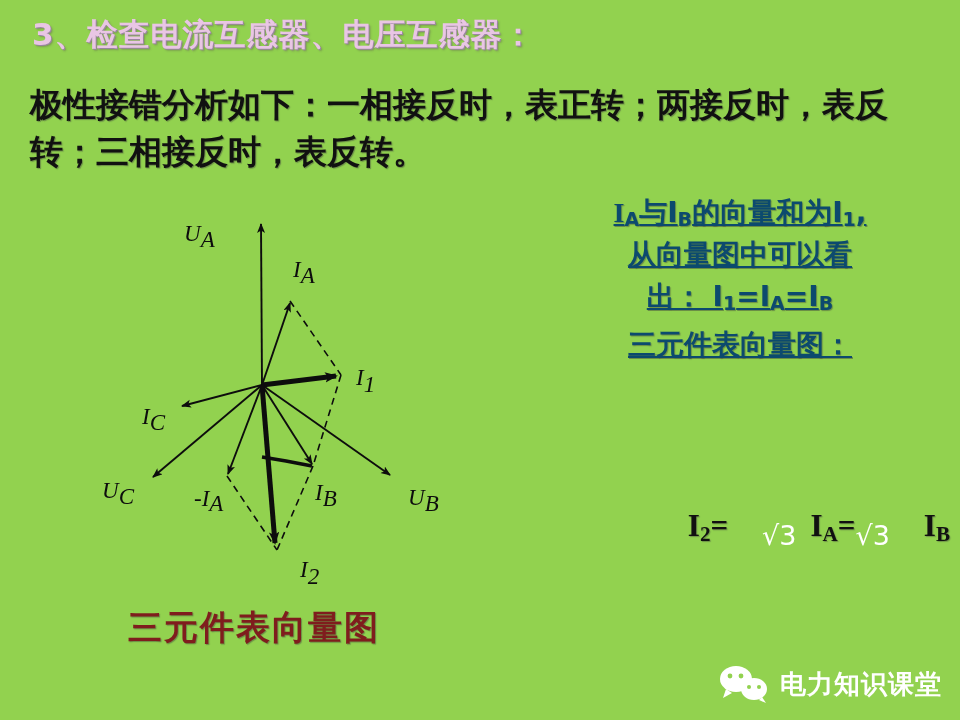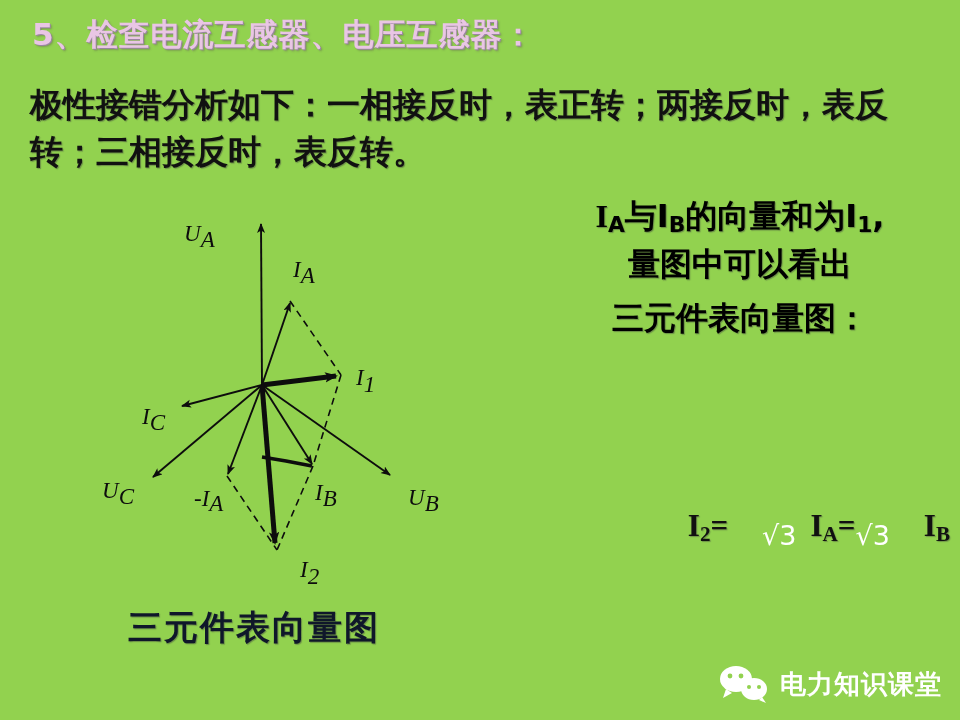--- a/index.html
+++ b/index.html
@@ -50,25 +50,26 @@
   }
 
   
   #explain-block {
     position: absolute;
     left: 530px;
     top: 192px;
     width: 420px;
     text-align: center;
     font-family: "DejaVu Sans", "Liberation Sans", sans-serif;
-    font-size: 32px;
-    font-weight: bold;
-    color: #000000;
+    font-size: 28px;
+    font-weight: bold;
+    color: #0c4a6e;
     text-shadow: 1px 1px 1px rgba(60,60,60,0.45);
     line-height: 1.5;
+    text-decoration: underline;
   }
   #explain-block .para { margin-bottom: 6px; }
   #explain-block .serif-i {
     font-family: "Liberation Serif", "DejaVu Serif", serif;
   }
   sub {
     font-size: 0.68em;
     vertical-align: baseline;
     position: relative;
     bottom: -0.22em;
@@ -116,21 +117,21 @@
   }
 
   
   #diagram-caption {
     position: absolute;
     left: 128px;
     top: 605px;
     font-family: "DejaVu Sans", "Liberation Sans", sans-serif;
     font-size: 34px;
     font-weight: bold;
-    color: #0f172a;
+    color: #7f1d1d;
     text-shadow: 1px 1px 1px rgba(60,60,60,0.45);
     letter-spacing: 2px;
   }
 
   
   #wechat-badge {
     position: absolute;
     right: 18px;
     bottom: 16px;
     display: flex;
@@ -143,21 +144,21 @@
     font-weight: bold;
     color: #ffffff;
     letter-spacing: 1px;
   }
 </style>
 </head>
 <body>
 
 <div class="slide">
 
-  <div id="slide-title">5、检查电流互感器、电压互感器：</div>
+  <div id="slide-title">3、检查电流互感器、电压互感器：</div>
 
   <div id="intro-paragraph">极性接错分析如下：一相接反时，表正转；两接反时，表反转；三相接反时，表反转。</div>
 
   <svg id="vector-diagram" viewBox="0 0 520 620">
     <defs>
       <marker id="ah-thin" markerWidth="11" markerHeight="11" refX="9" refY="4" orient="auto" markerUnits="userSpaceOnUse">
         <path d="M0,0 L10,4 L0,8 L2.4,4 Z" fill="#0d0d0d"></path>
       </marker>
       <marker id="ah-thick" markerWidth="15" markerHeight="15" refX="11" refY="5.2" orient="auto" markerUnits="userSpaceOnUse">
         <path d="M0,0 L13,5.2 L0,10.4 L3,5.2 Z" fill="#0d0d0d"></path>
@@ -220,21 +221,24 @@
   </svg>
 
   <div id="diagram-caption">三元件表向量图</div>
 
   <div id="explain-block">
 
     <div class="para">
       <div>
         <span class="serif-i">I</span><sub>A</sub><span>与I</span><sub>B</sub><span>的向量和为I</span><sub>1</sub><span>,</span>
       </div>
-      <div>量图中可以看出</div>
+      <div>从向量图中可以看</div>
+      <div>
+        <span>出：  I</span><sub>1</sub><span>=I</span><sub>A</sub><span>=I</span><sub>B</sub>
+      </div>
     </div>
 
     <div class="para">
       <div>三元件表向量图：</div>
     </div>
 
   </div>
 
   <div id="formula-line">
     <span>I</span><sub>2</sub><span>=</span><span class="gap-wide"></span><span class="radical">√3</span><span class="gap-small"></span><span>I</span><sub>A</sub><span>=</span><span class="radical">√3</span><span class="gap-wide"></span><span>I</span><sub>B</sub>

